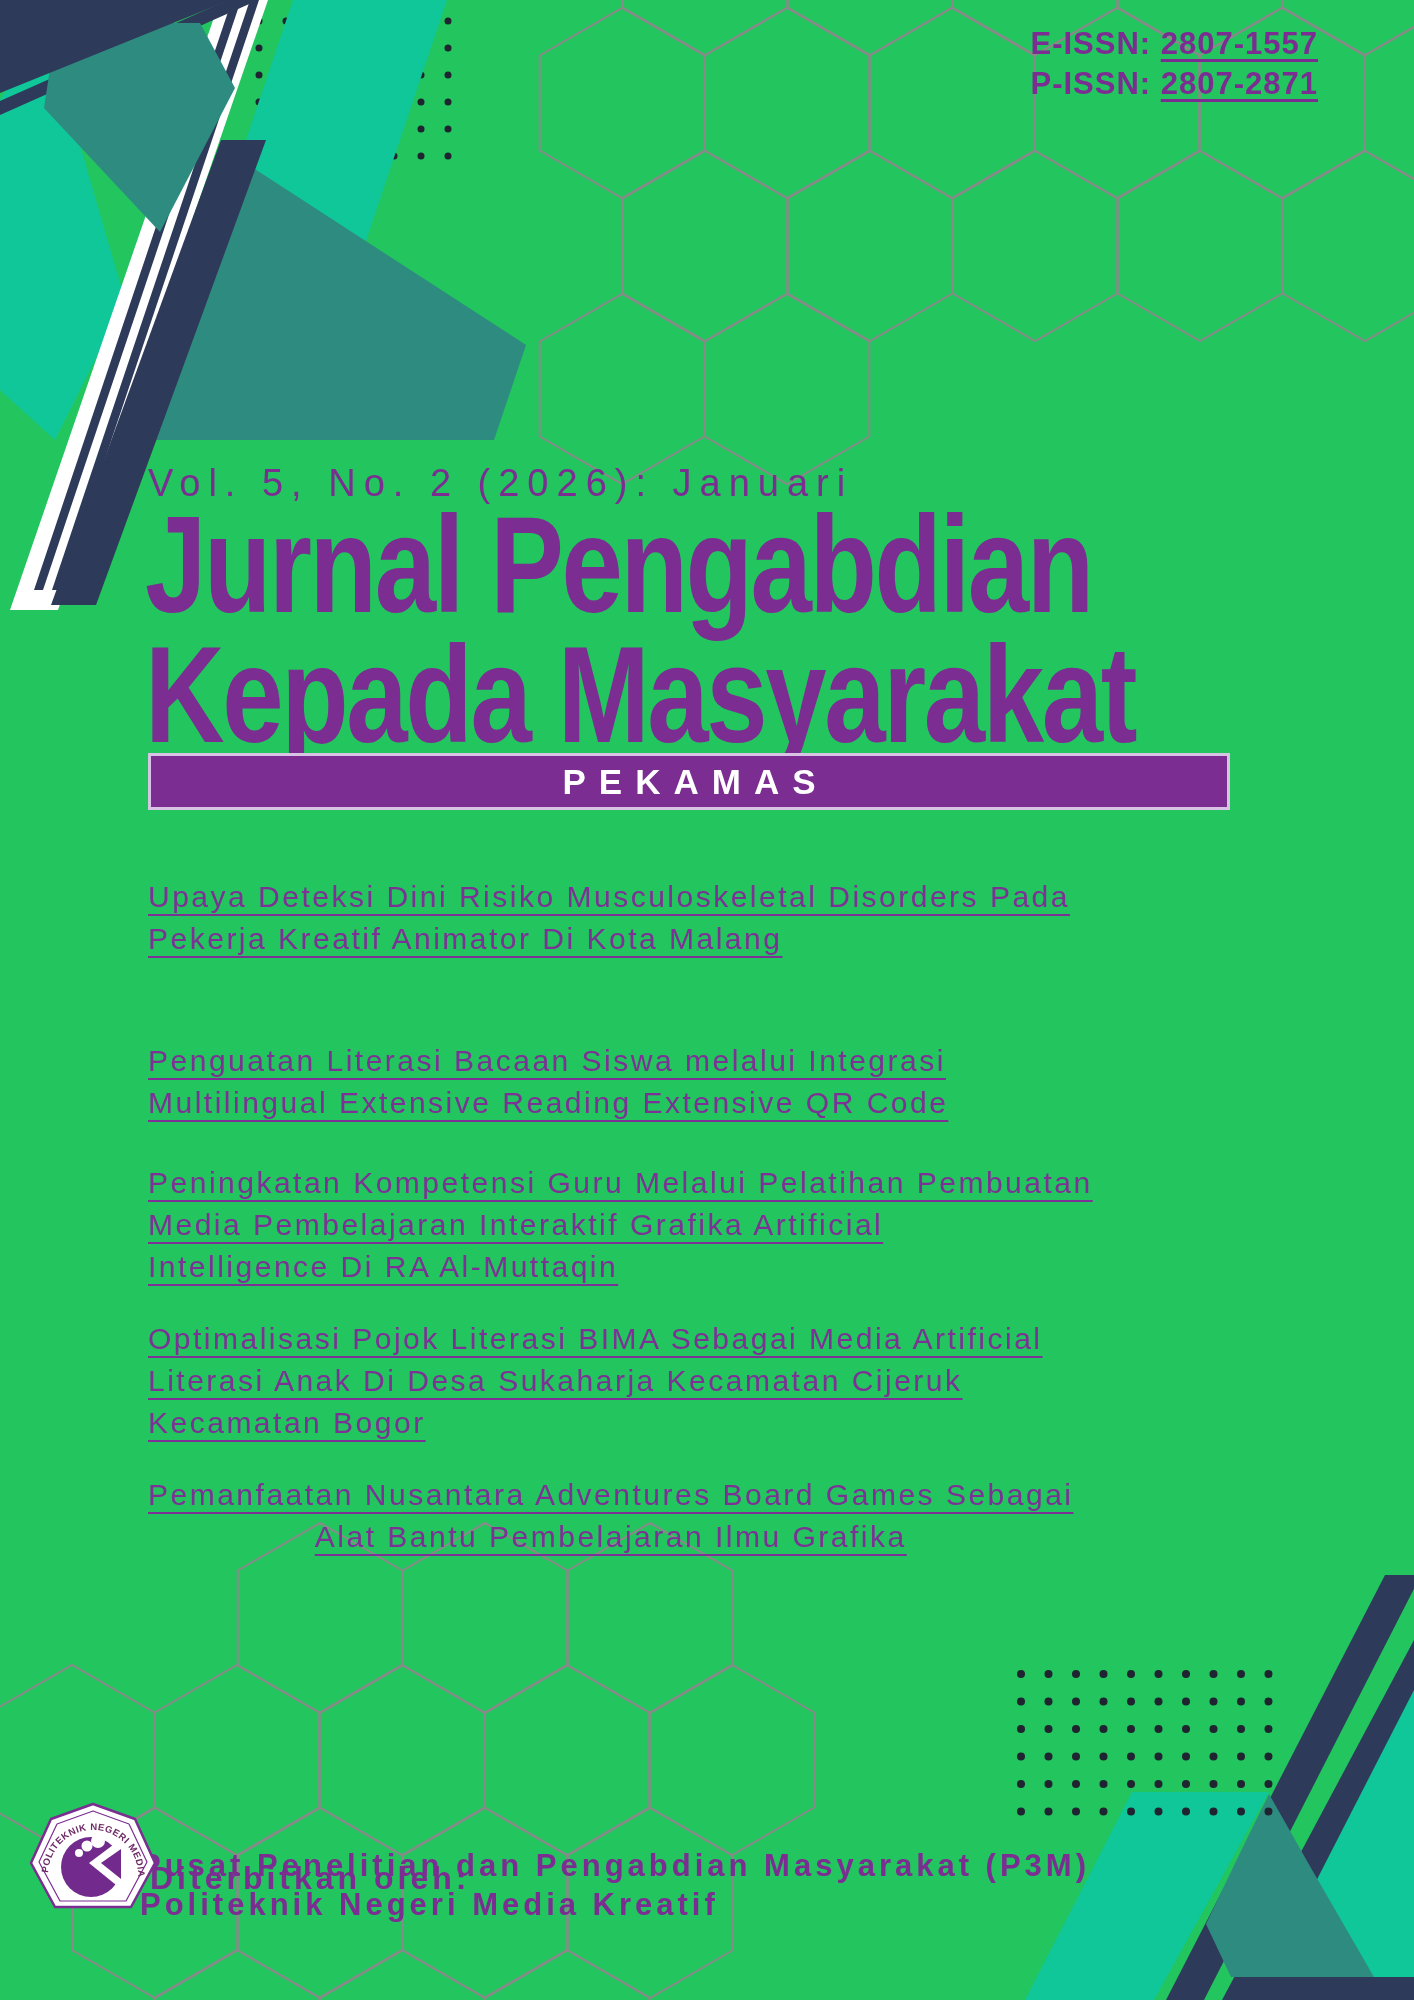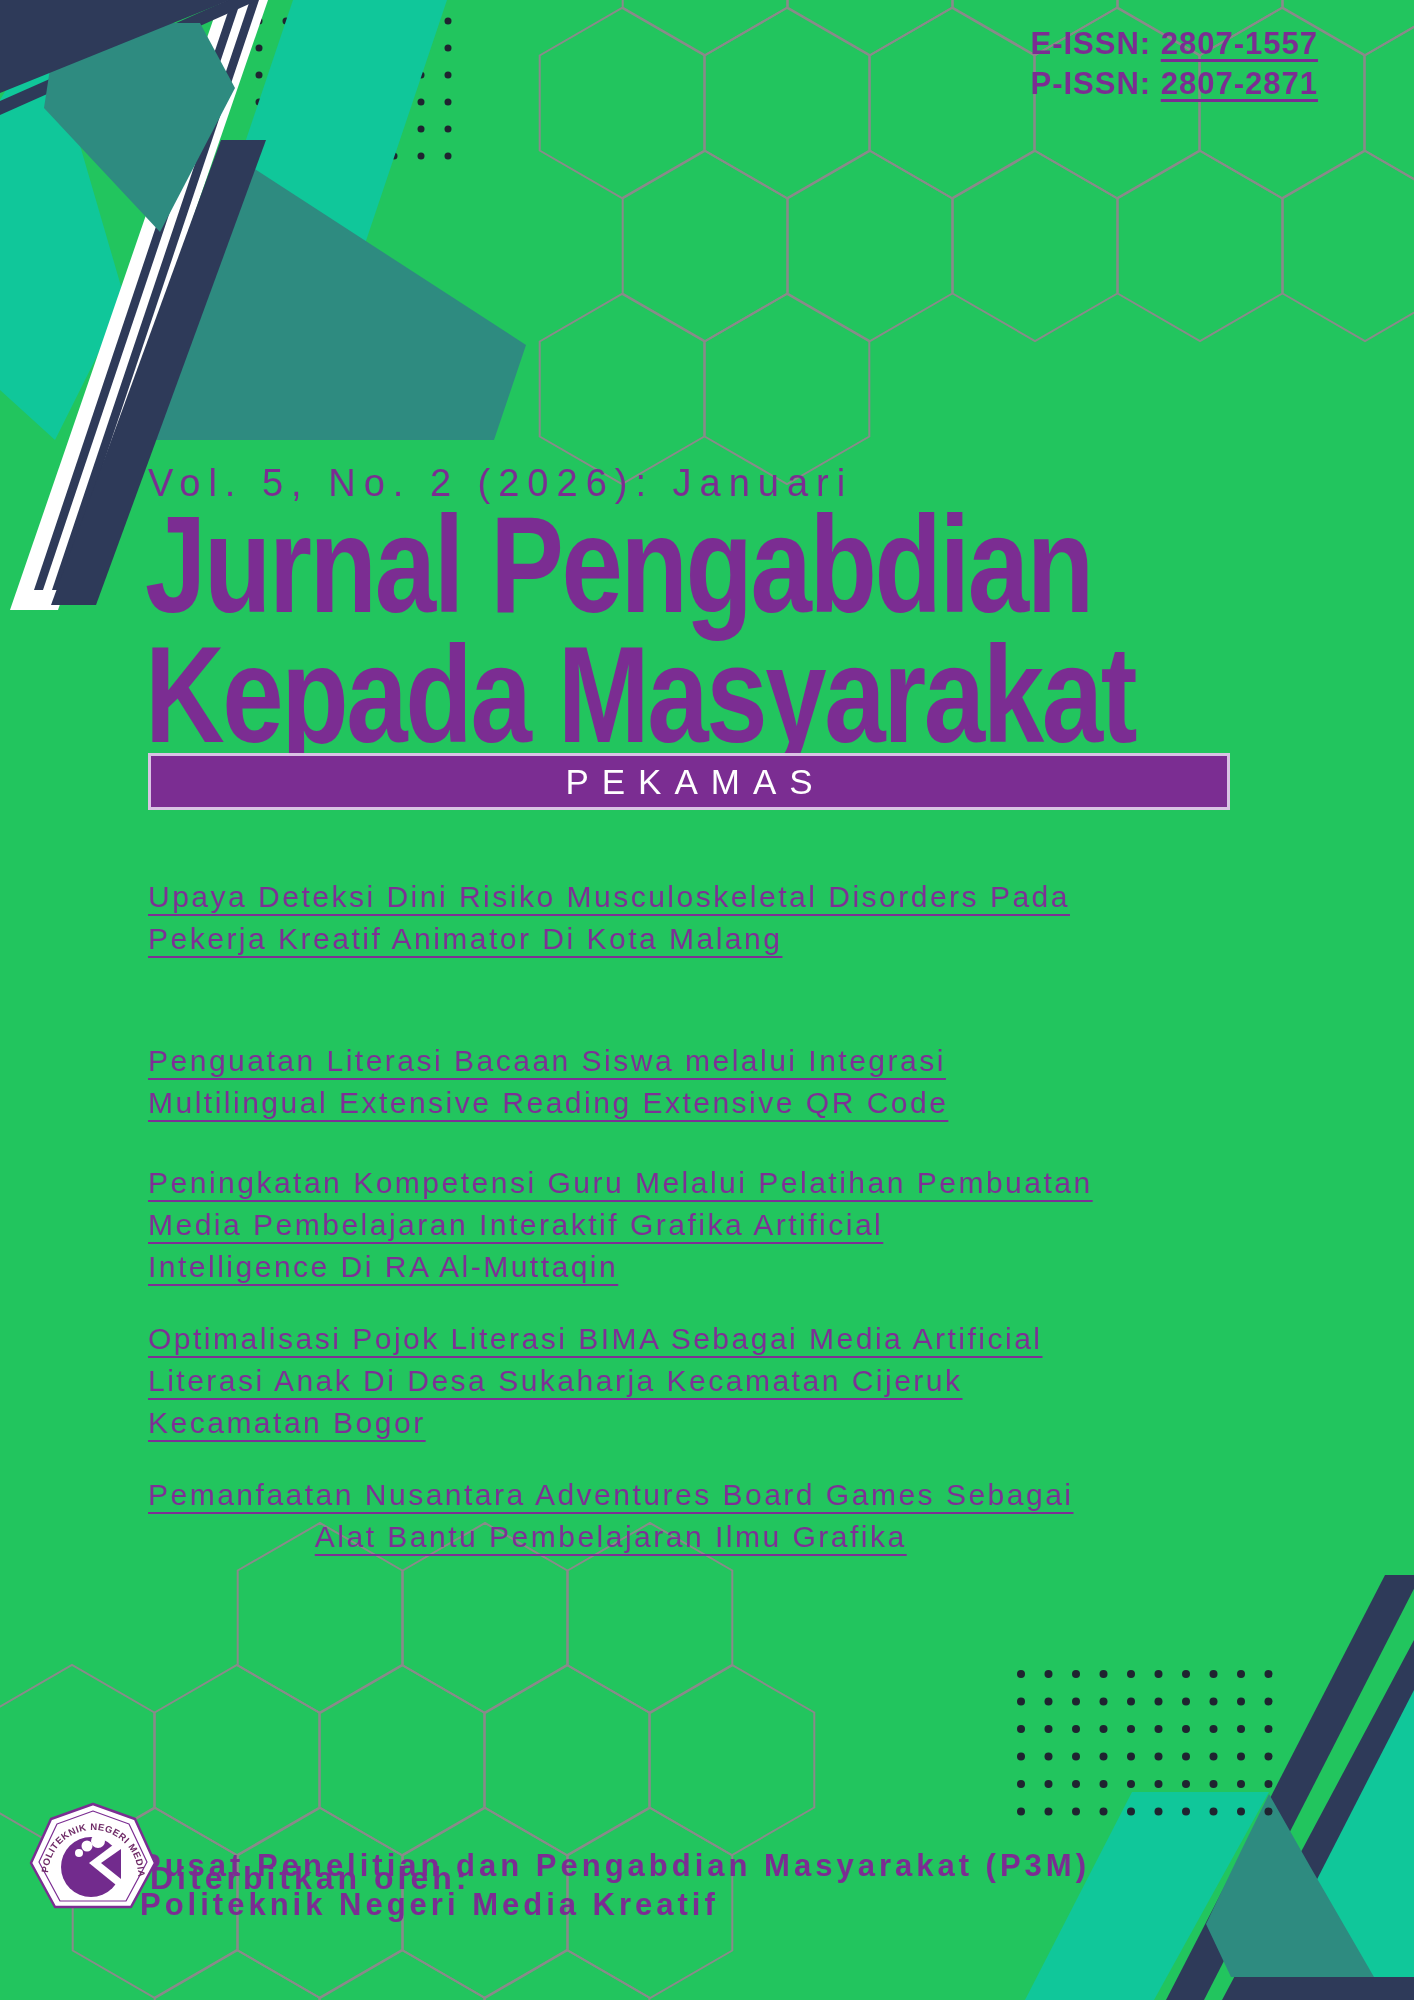--- a/index.html
+++ b/index.html
@@ -29,21 +29,21 @@
     transform:scaleX(0.80);transform-origin:left top;
   }
   #title1{top:495px;}
   #title2{top:625px;}
   .banner{
     position:absolute;left:148px;top:753px;width:1082px;height:57px;z-index:6;
     background:#7B2D92;border:3px solid #D9C3E4;box-sizing:border-box;
     display:flex;align-items:center;justify-content:center;
   }
   .banner span{
-    color:#ffffff;font-size:35px;font-weight:400;letter-spacing:13px;text-indent:13px;white-space:nowrap;
+    color:#ffffff;font-size:35px;font-weight:700;letter-spacing:13px;text-indent:13px;white-space:nowrap;
   }
 
   .article{
     position:absolute;left:148px;z-index:5;color:#7D3095;
     font-size:30px;letter-spacing:2.5px;line-height:42px;font-weight:400;
     cursor:pointer;
   }
   .article .ln{
     display:block;white-space:nowrap;
     text-decoration:underline;text-decoration-thickness:2px;text-underline-offset:7px;

